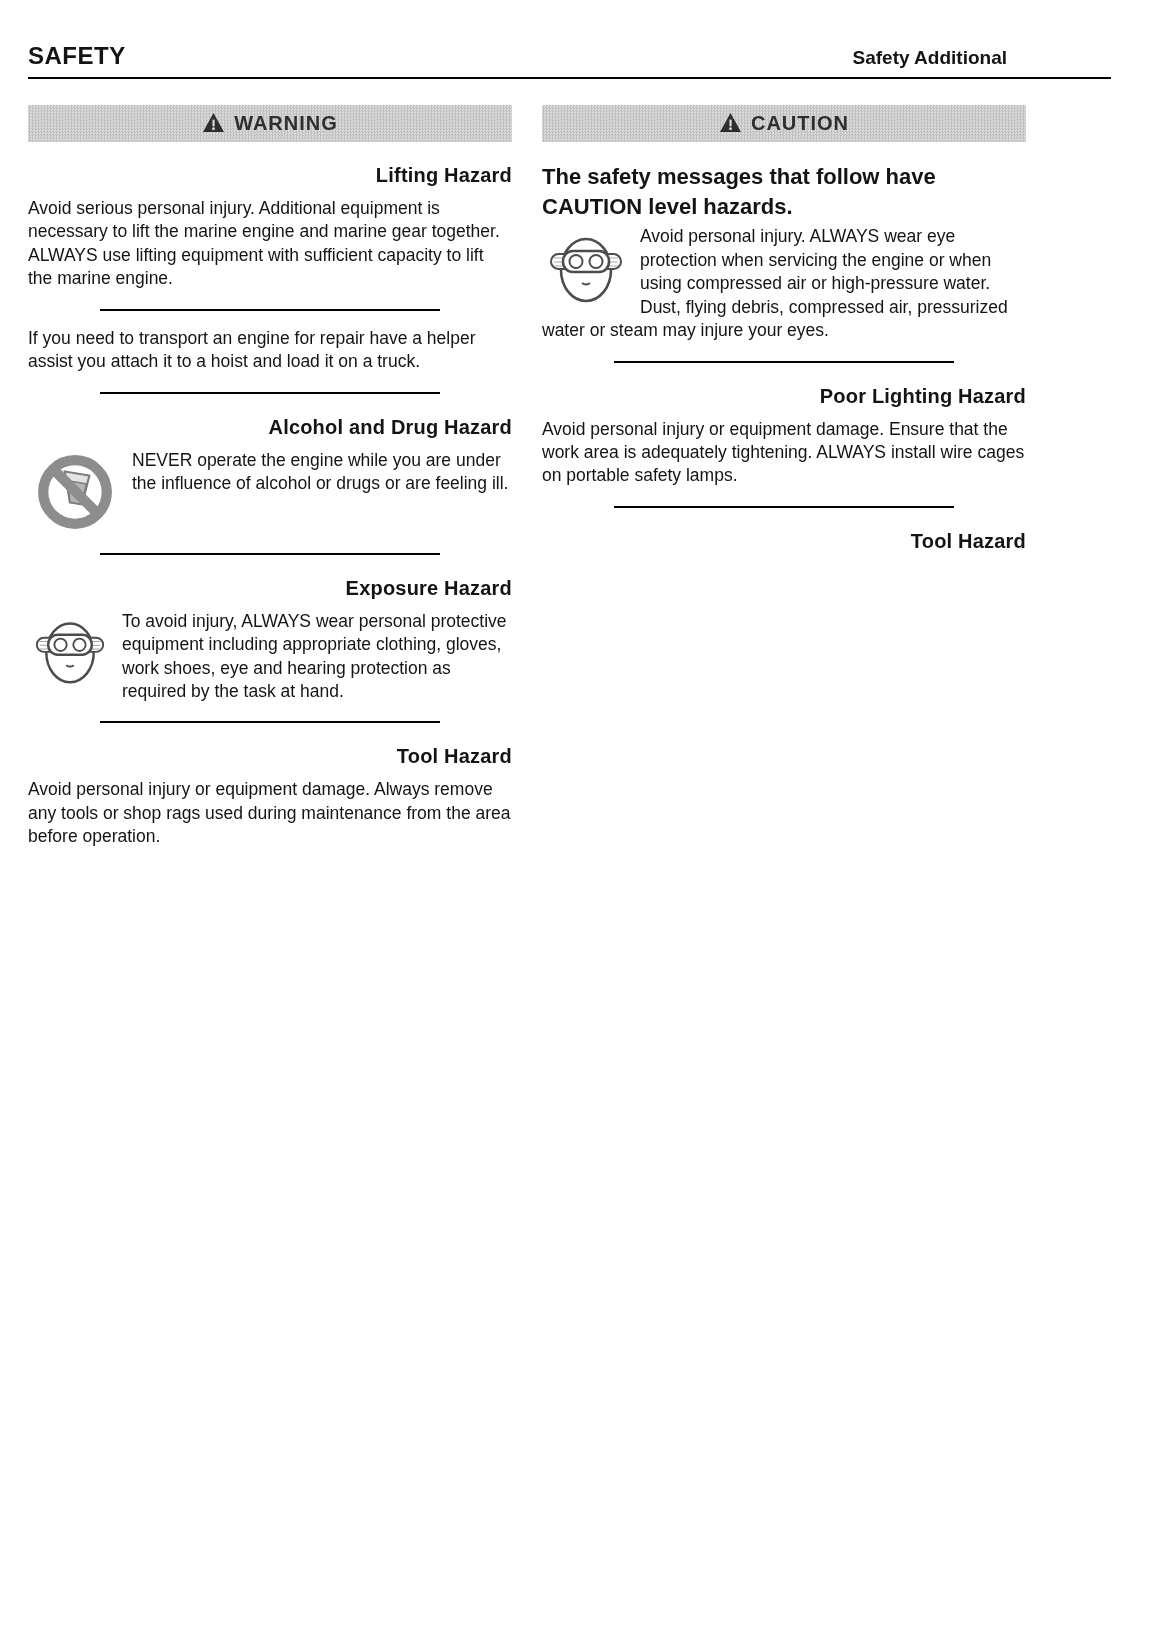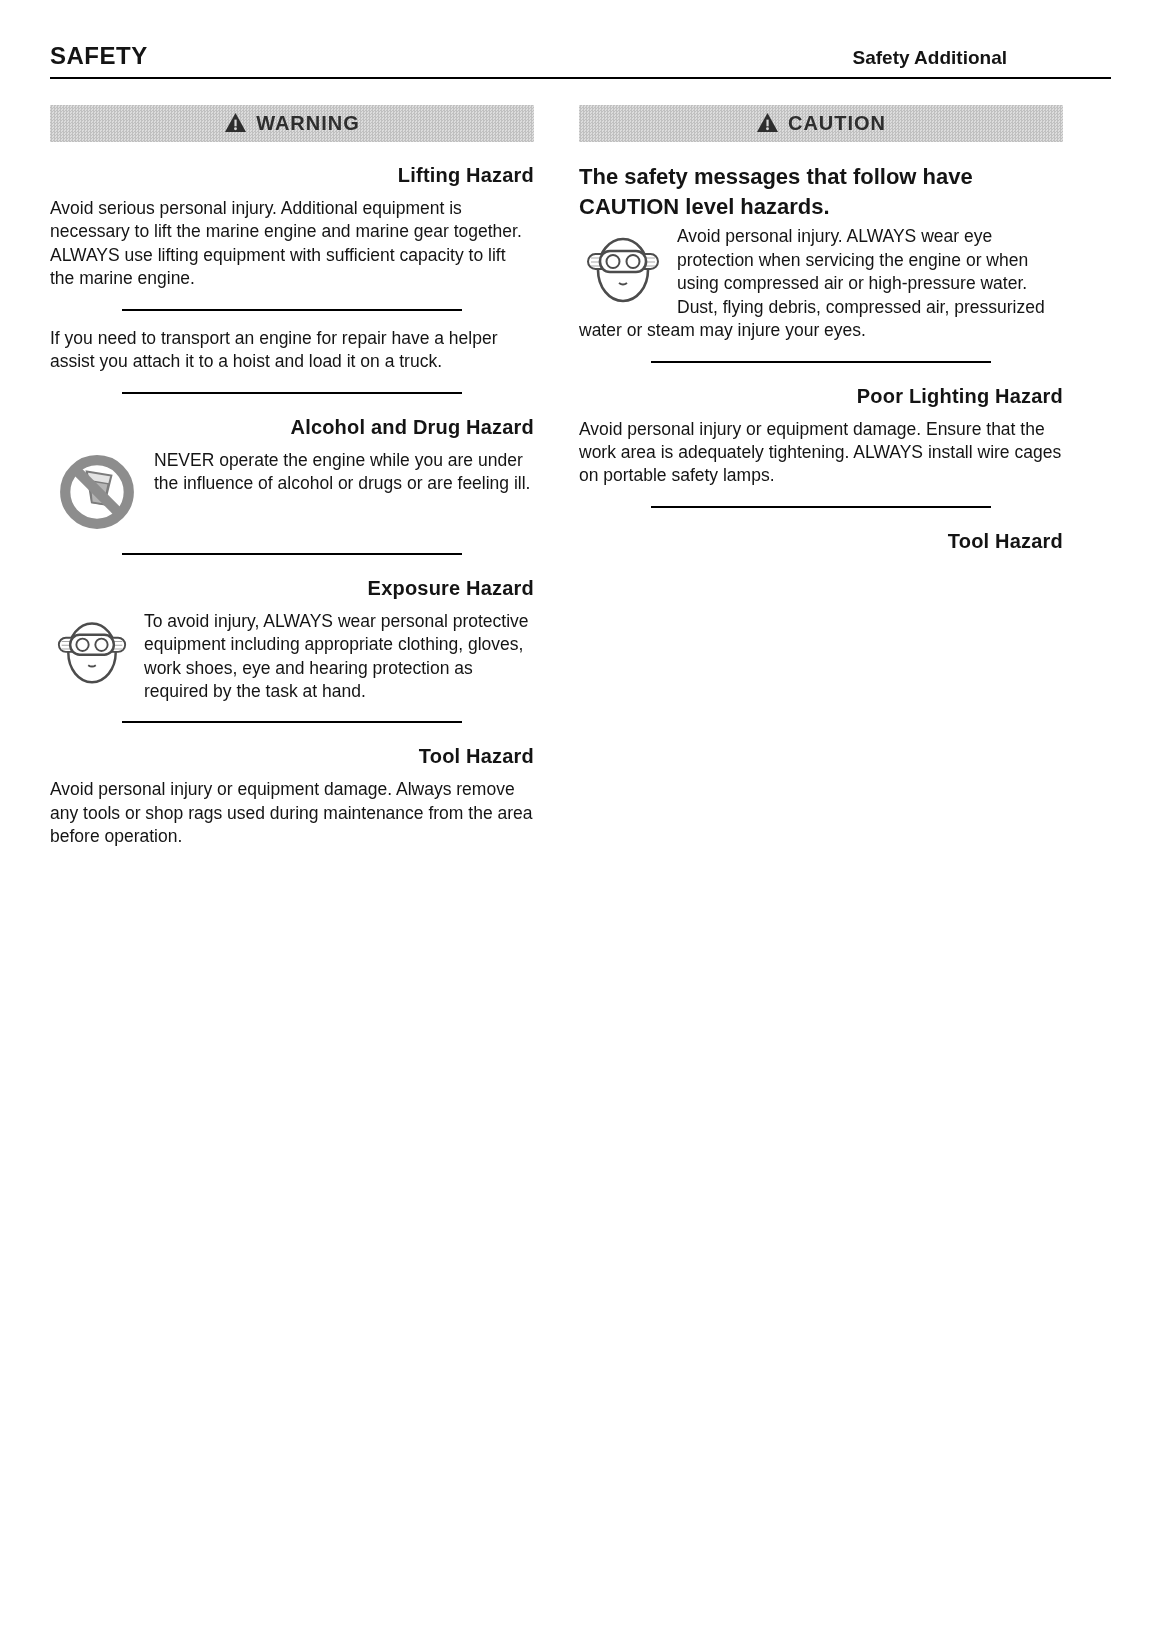--- a/index.html
+++ b/index.html
@@ -6,34 +6,34 @@
   html, body { background: #ffffff; }
   body {
     width: 1157px; height: 1637px;
     font-family: "Liberation Sans", sans-serif;
     color: #141414;
     -webkit-font-smoothing: antialiased;
   }
   .page {
     position: relative;
     width: 1157px; height: 1243px;
-    padding: 42px 46px 0 50px;
+    padding: 42px 46px 0 28px;
     background: #ffffff;
     overflow: hidden;
   }
   
   .page-header {
     display: flex; justify-content: space-between; align-items: baseline;
   }
   .chapter-title { font-size: 24px; font-weight: bold; letter-spacing: 0.5px; }
   .section-title { font-size: 19px; font-weight: bold; margin-right: 104px; }
   .header-rule { border: none; border-top: 2px solid #000; margin-top: 7px; margin-bottom: 26px; }
 
   
-  .columns { display: flex; gap: 45px; align-items: flex-start; }
+  .columns { display: flex; gap: 30px; align-items: flex-start; }
   .col { width: 484px; }
 
   
   .banner {
     height: 37px;
     display: flex; align-items: center; justify-content: center; gap: 9px;
     background-color: #cccccc;
     background-image: conic-gradient(#c0c0c0 25%, #dcdcdc 0 50%, #c0c0c0 0 75%, #dcdcdc 0);
     background-size: 3px 3px;
     margin-bottom: 20px;

